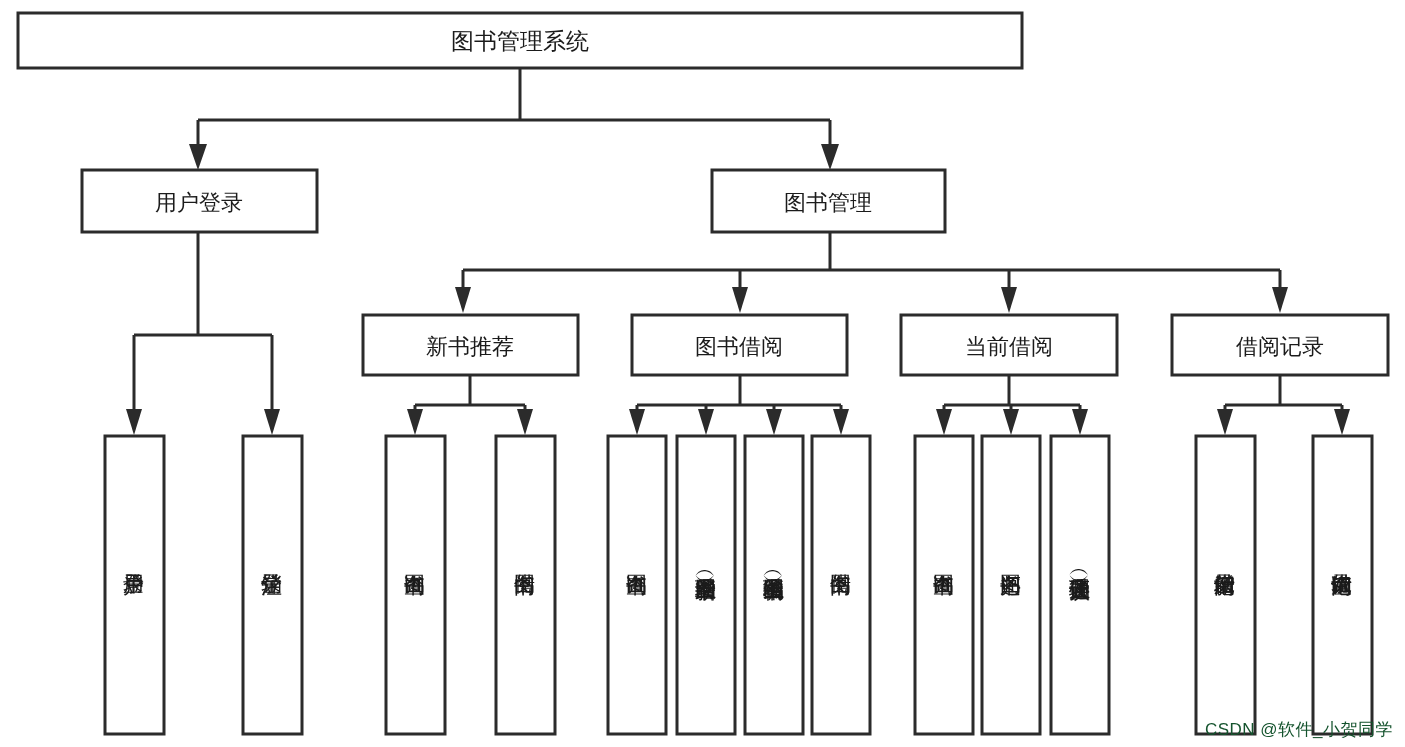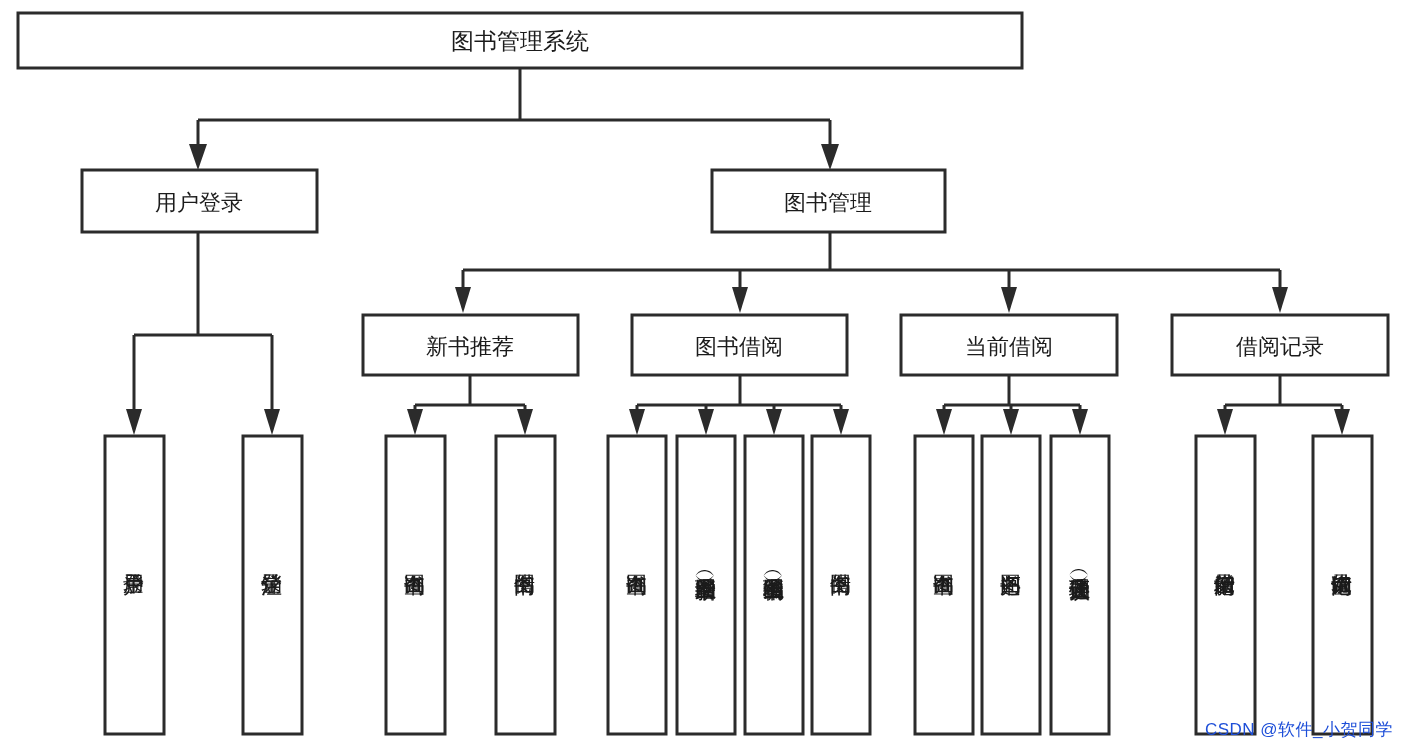--- a/index.html
+++ b/index.html
@@ -58,21 +58,21 @@
     font-size: 21px;
     text-anchor: middle;
     dominant-baseline: central;
   }
   .watermark {
     position: absolute;
     right: 12px;
     bottom: 6px;
     font-family: "Liberation Sans", "DejaVu Sans", sans-serif;
     font-size: 17px;
-    color: #1d4ed8;
+    color: #14532d;
     letter-spacing: 0.5px;
     white-space: nowrap;
     user-select: none;
   }
 </style>
 </head>
 <body>
 
 <div id="diagram-root">
 

